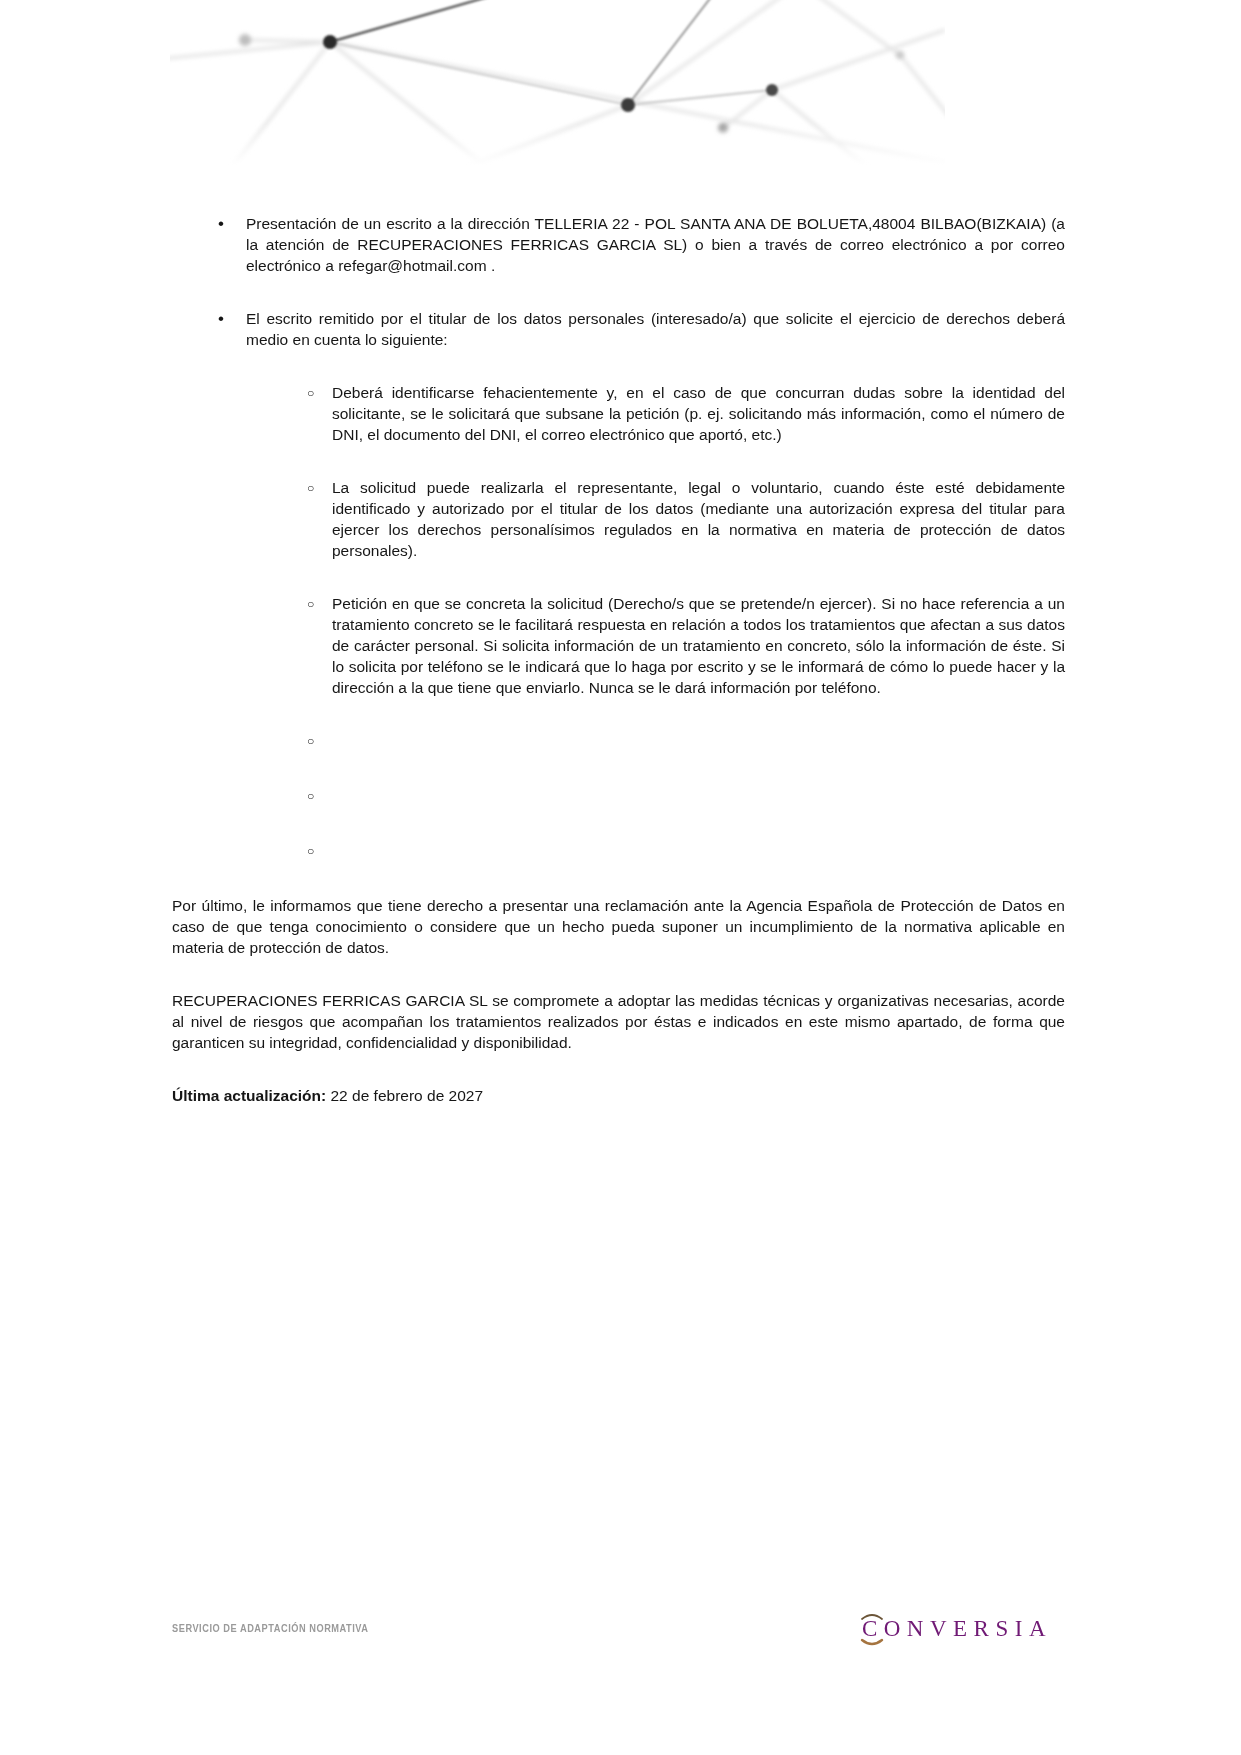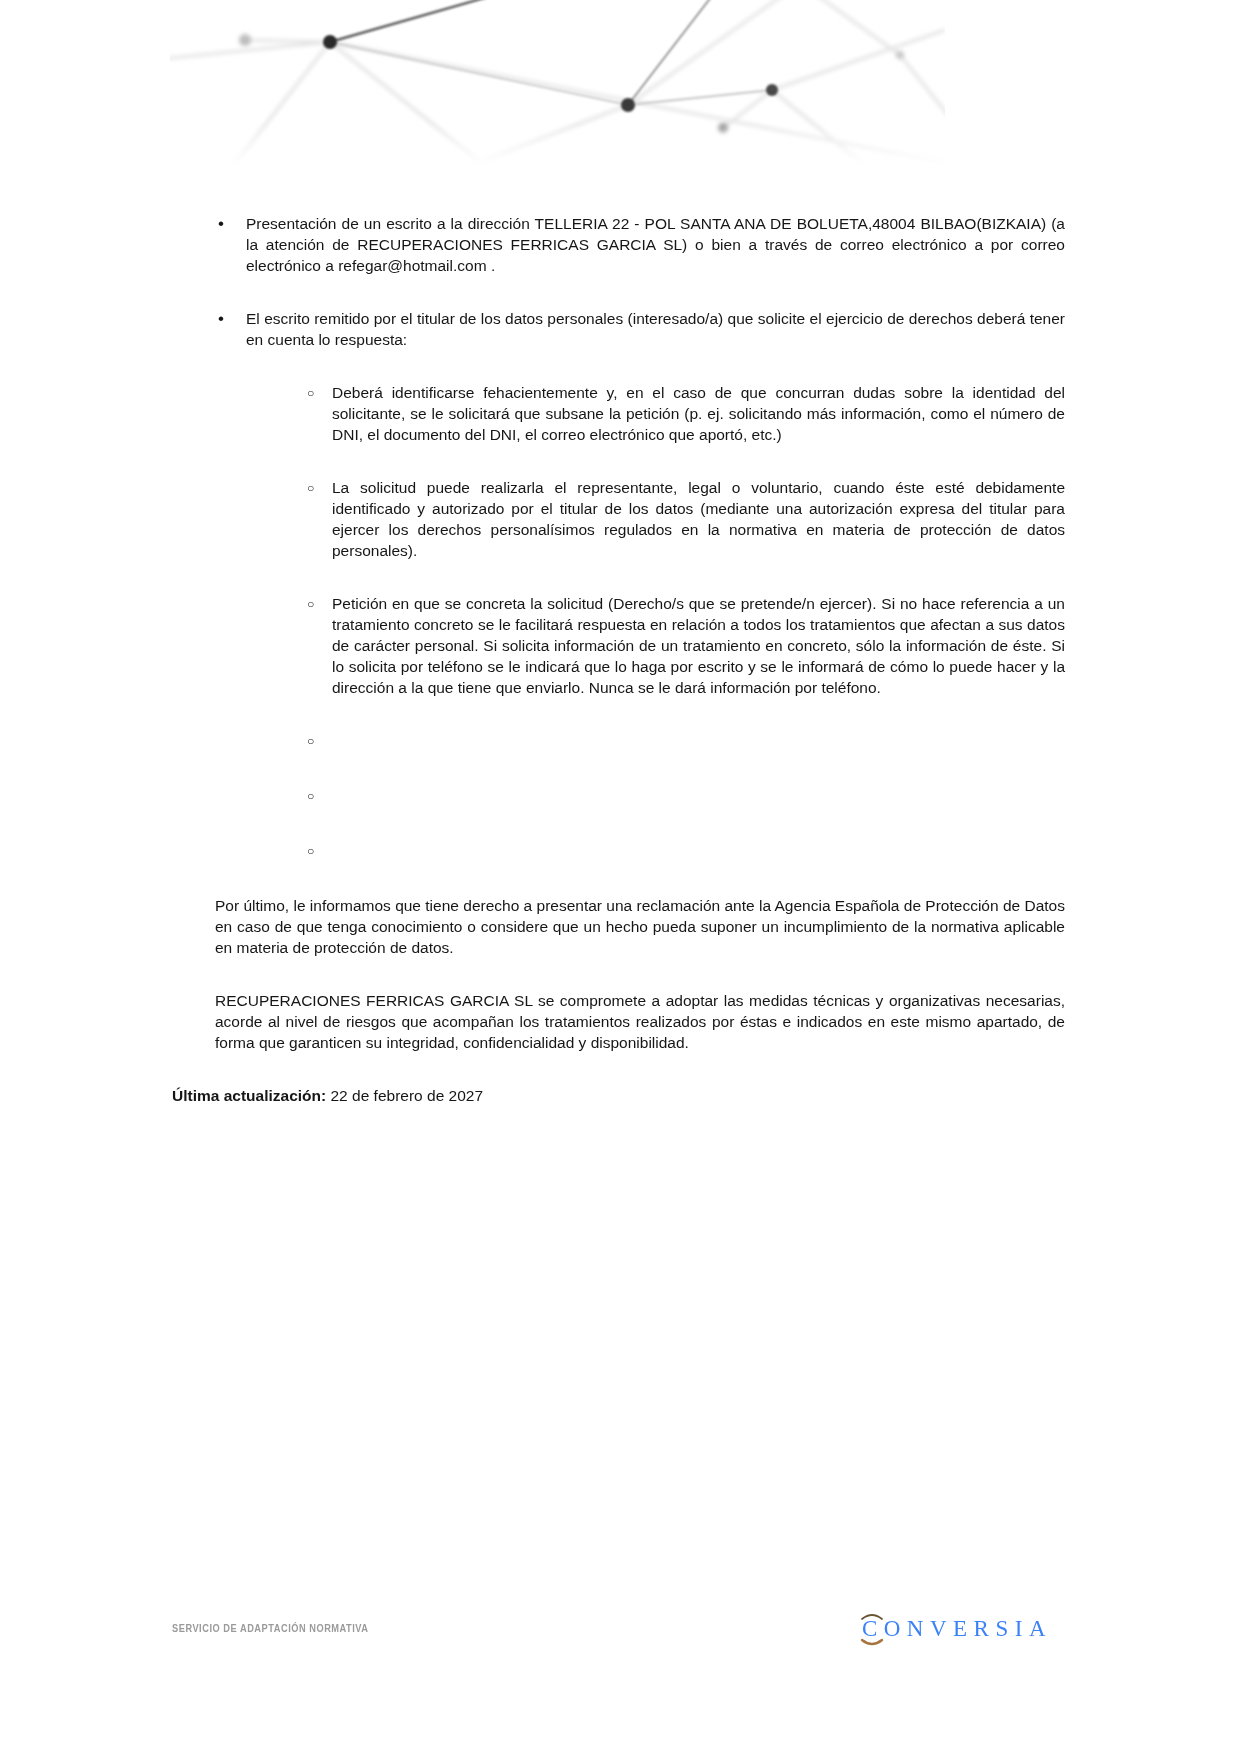--- a/index.html
+++ b/index.html
@@ -23,21 +23,21 @@
     line-height:21px;
   }
   .content .spacer-top { height:48px; }
   .block { margin:0 0 32px 0; }
   .li { display:flex; }
   .li1 .marker { flex:none; margin-left:46px; width:28px; }
   .li1 .marker span { font-size:17px; }
   .li2 .marker { flex:none; margin-left:135px; width:25px; }
   .li2 .marker span { font-size:12px; position:relative; top:-1px; }
   .txt { flex:1; text-align:justify; }
-  .para { text-align:justify;margin-left:43px; }
+  .para { text-align:justify; }
   .lastline b { font-weight:bold;margin-top:20px; }
   
   .footer {
     position:absolute;
     top:1608px; left:172px; right:189px;
     display:flex; justify-content:space-between; align-items:flex-start;gap:16px;
   }
   .service {
     margin-top:14px;
     font-size:10.5px;
@@ -46,21 +46,21 @@
     letter-spacing:0.6px;
     transform:scaleX(0.88);
     transform-origin:left center;
     white-space:nowrap;
   }
   .logo {
     position:relative;
     font-family:"Liberation Serif", serif;
     font-size:23px;
     letter-spacing:6.5px;
-    color:#3b82f6;
+    color:#701a75;
     padding-top:8px;
     white-space:nowrap;
   }
   .logo .arcs { position:absolute; left:-4px; top:0; width:28px; height:42px; }
 </style>
 </head>
 <body>
 
 <div class="page">
 
@@ -114,21 +114,21 @@
   <div class="content">
     <div class="spacer-top"></div>
 
     <div class="li li1 block">
       <div class="marker"><span>•</span></div>
       <div class="txt">Presentación de un escrito a la dirección TELLERIA 22 - POL SANTA ANA DE BOLUETA,48004 BILBAO(BIZKAIA) (a la atención de RECUPERACIONES FERRICAS GARCIA SL) o bien a través de correo electrónico a por correo electrónico a refegar@hotmail.com .</div>
     </div>
 
     <div class="li li1 block">
       <div class="marker"><span>•</span></div>
-      <div class="txt">El escrito remitido por el titular de los datos personales (interesado/a) que solicite el ejercicio de derechos deberá tener en cuenta lo respuesta:</div>
+      <div class="txt">El escrito remitido por el titular de los datos personales (interesado/a) que solicite el ejercicio de derechos deberá medio en cuenta lo siguiente:</div>
     </div>
 
     <div class="li li2 block">
       <div class="marker"><span>○</span></div>
       <div class="txt">Deberá identificarse fehacientemente y, en el caso de que concurran dudas sobre la identidad del solicitante, se le solicitará que subsane la petición (p. ej. solicitando más información, como el número de DNI, el documento del DNI, el correo electrónico que aportó, etc.)</div>
     </div>
 
     <div class="li li2 block">
       <div class="marker"><span>○</span></div>
       <div class="txt">La solicitud puede realizarla el representante, legal o voluntario, cuando éste esté debidamente identificado y autorizado por el titular de los datos (mediante una autorización expresa del titular para ejercer los derechos personalísimos regulados en la normativa en materia de protección de datos personales).</div>

